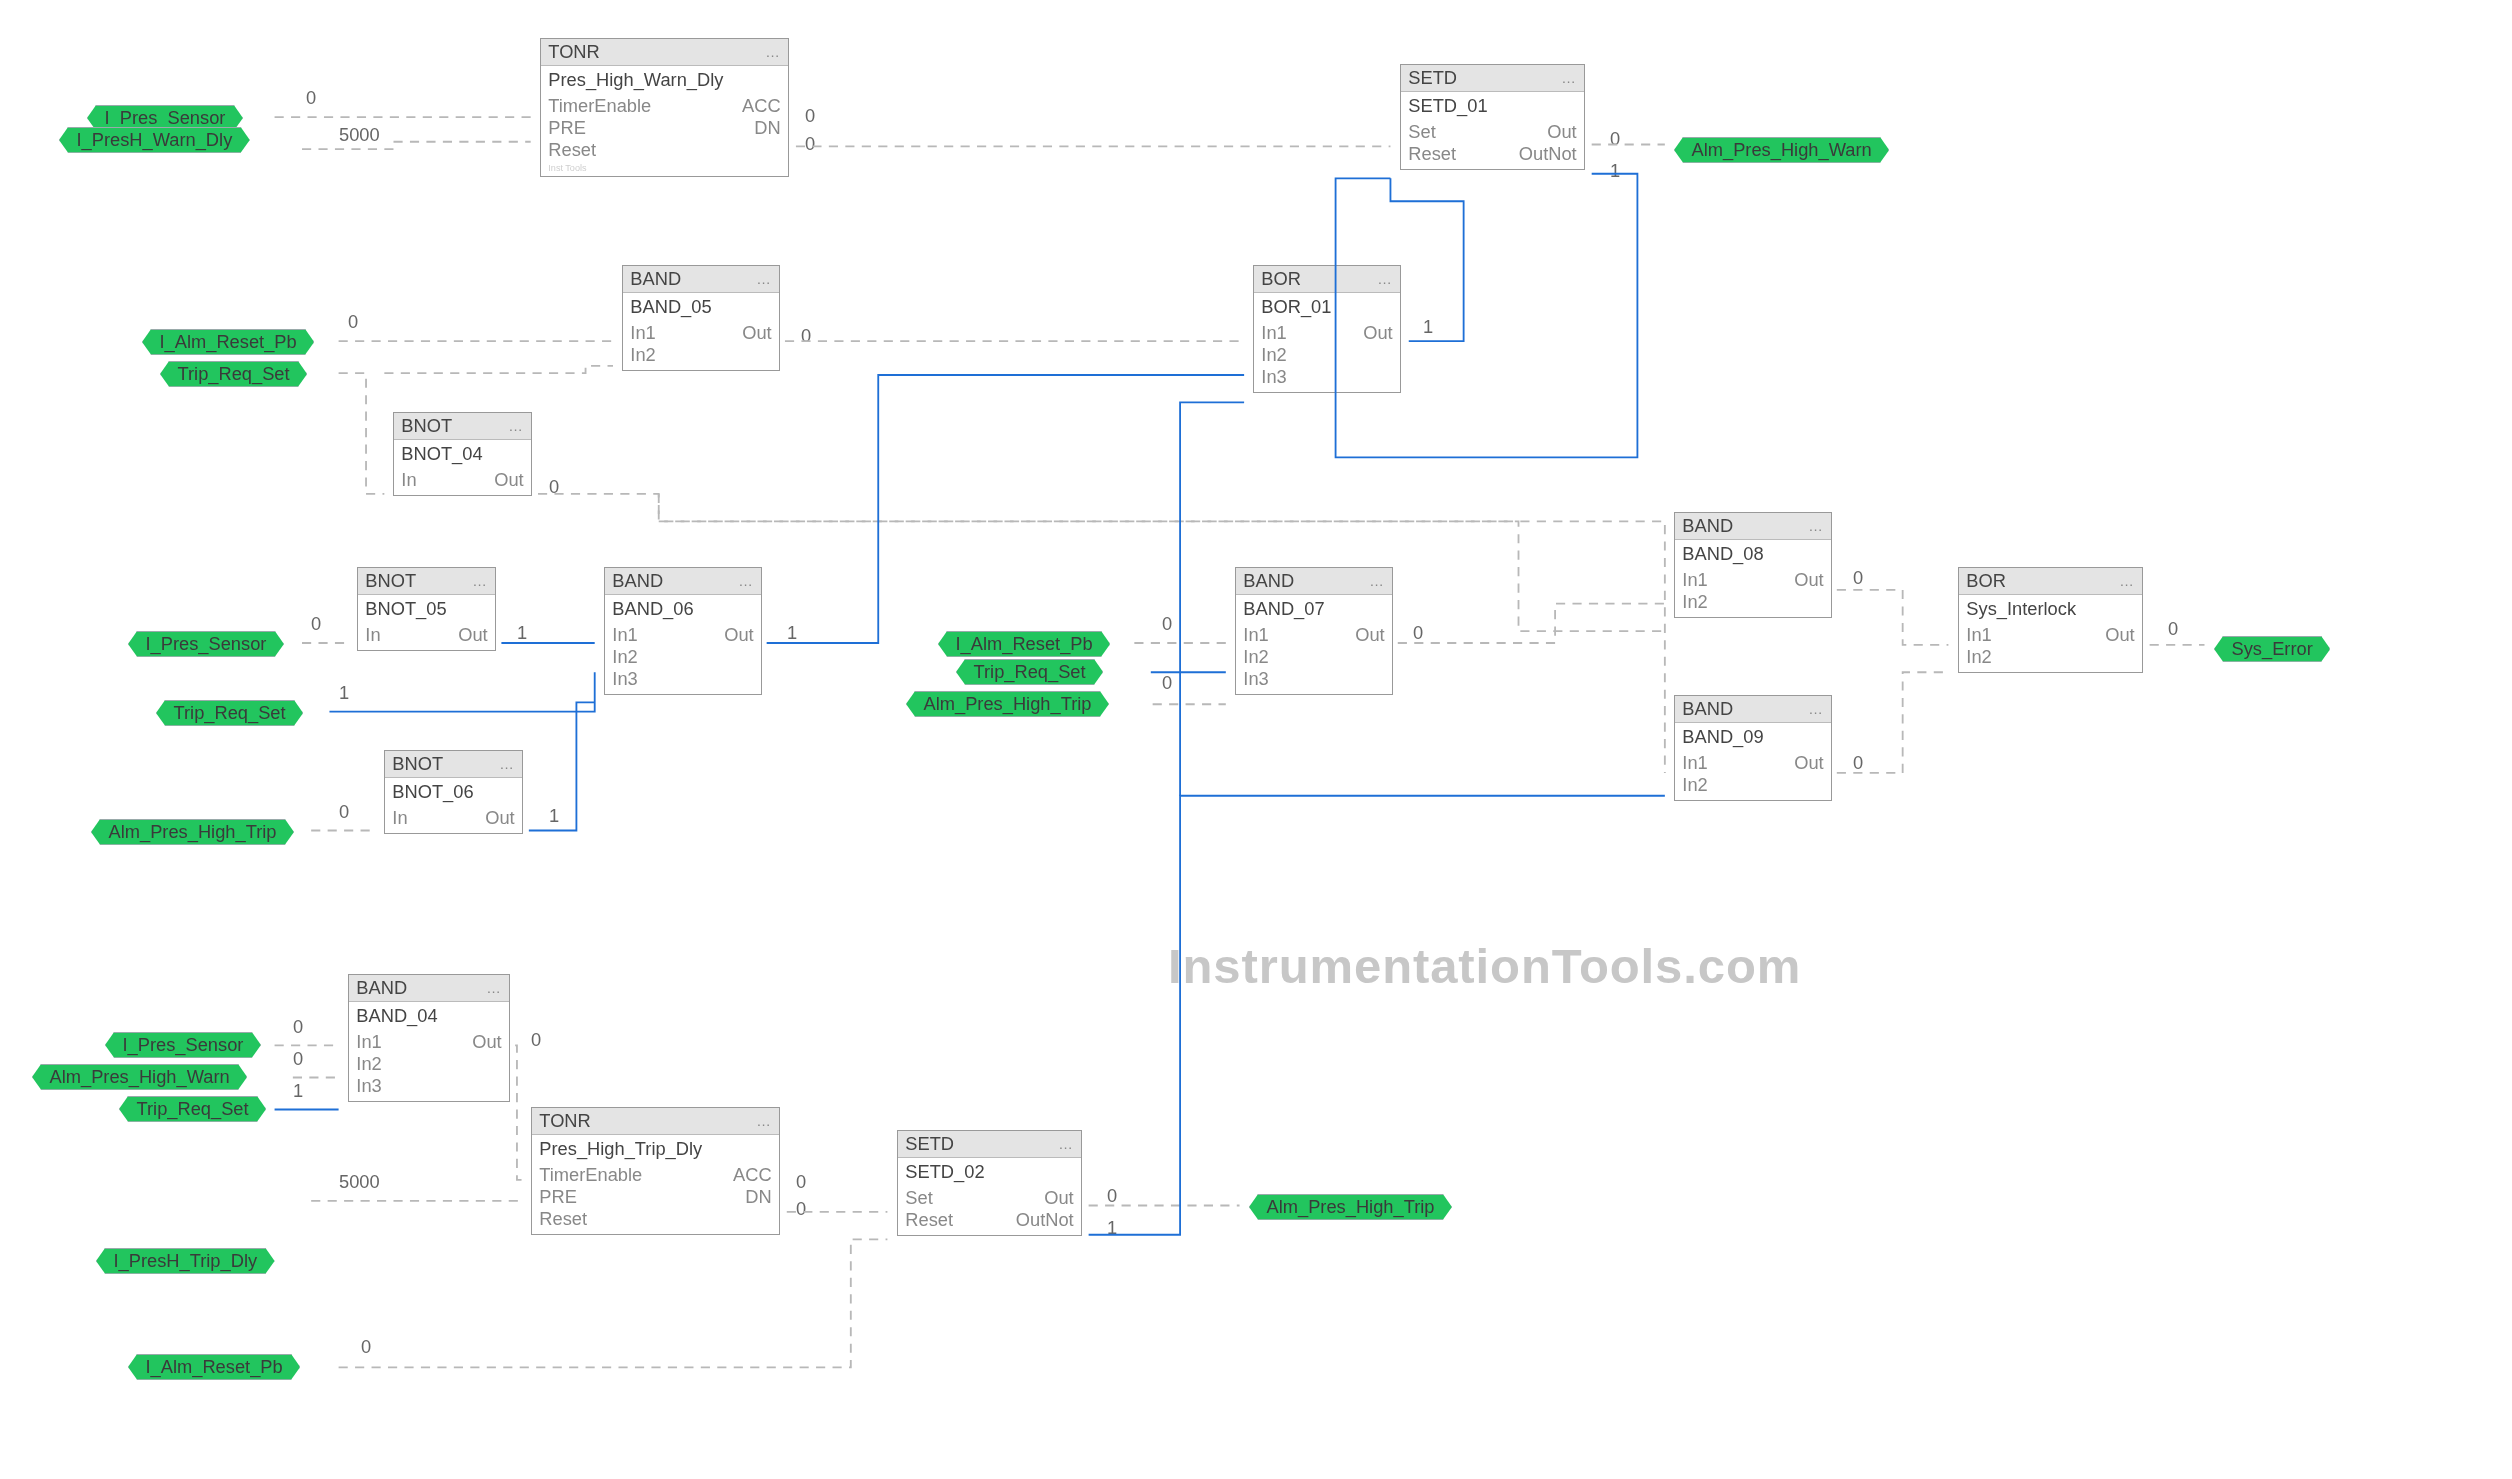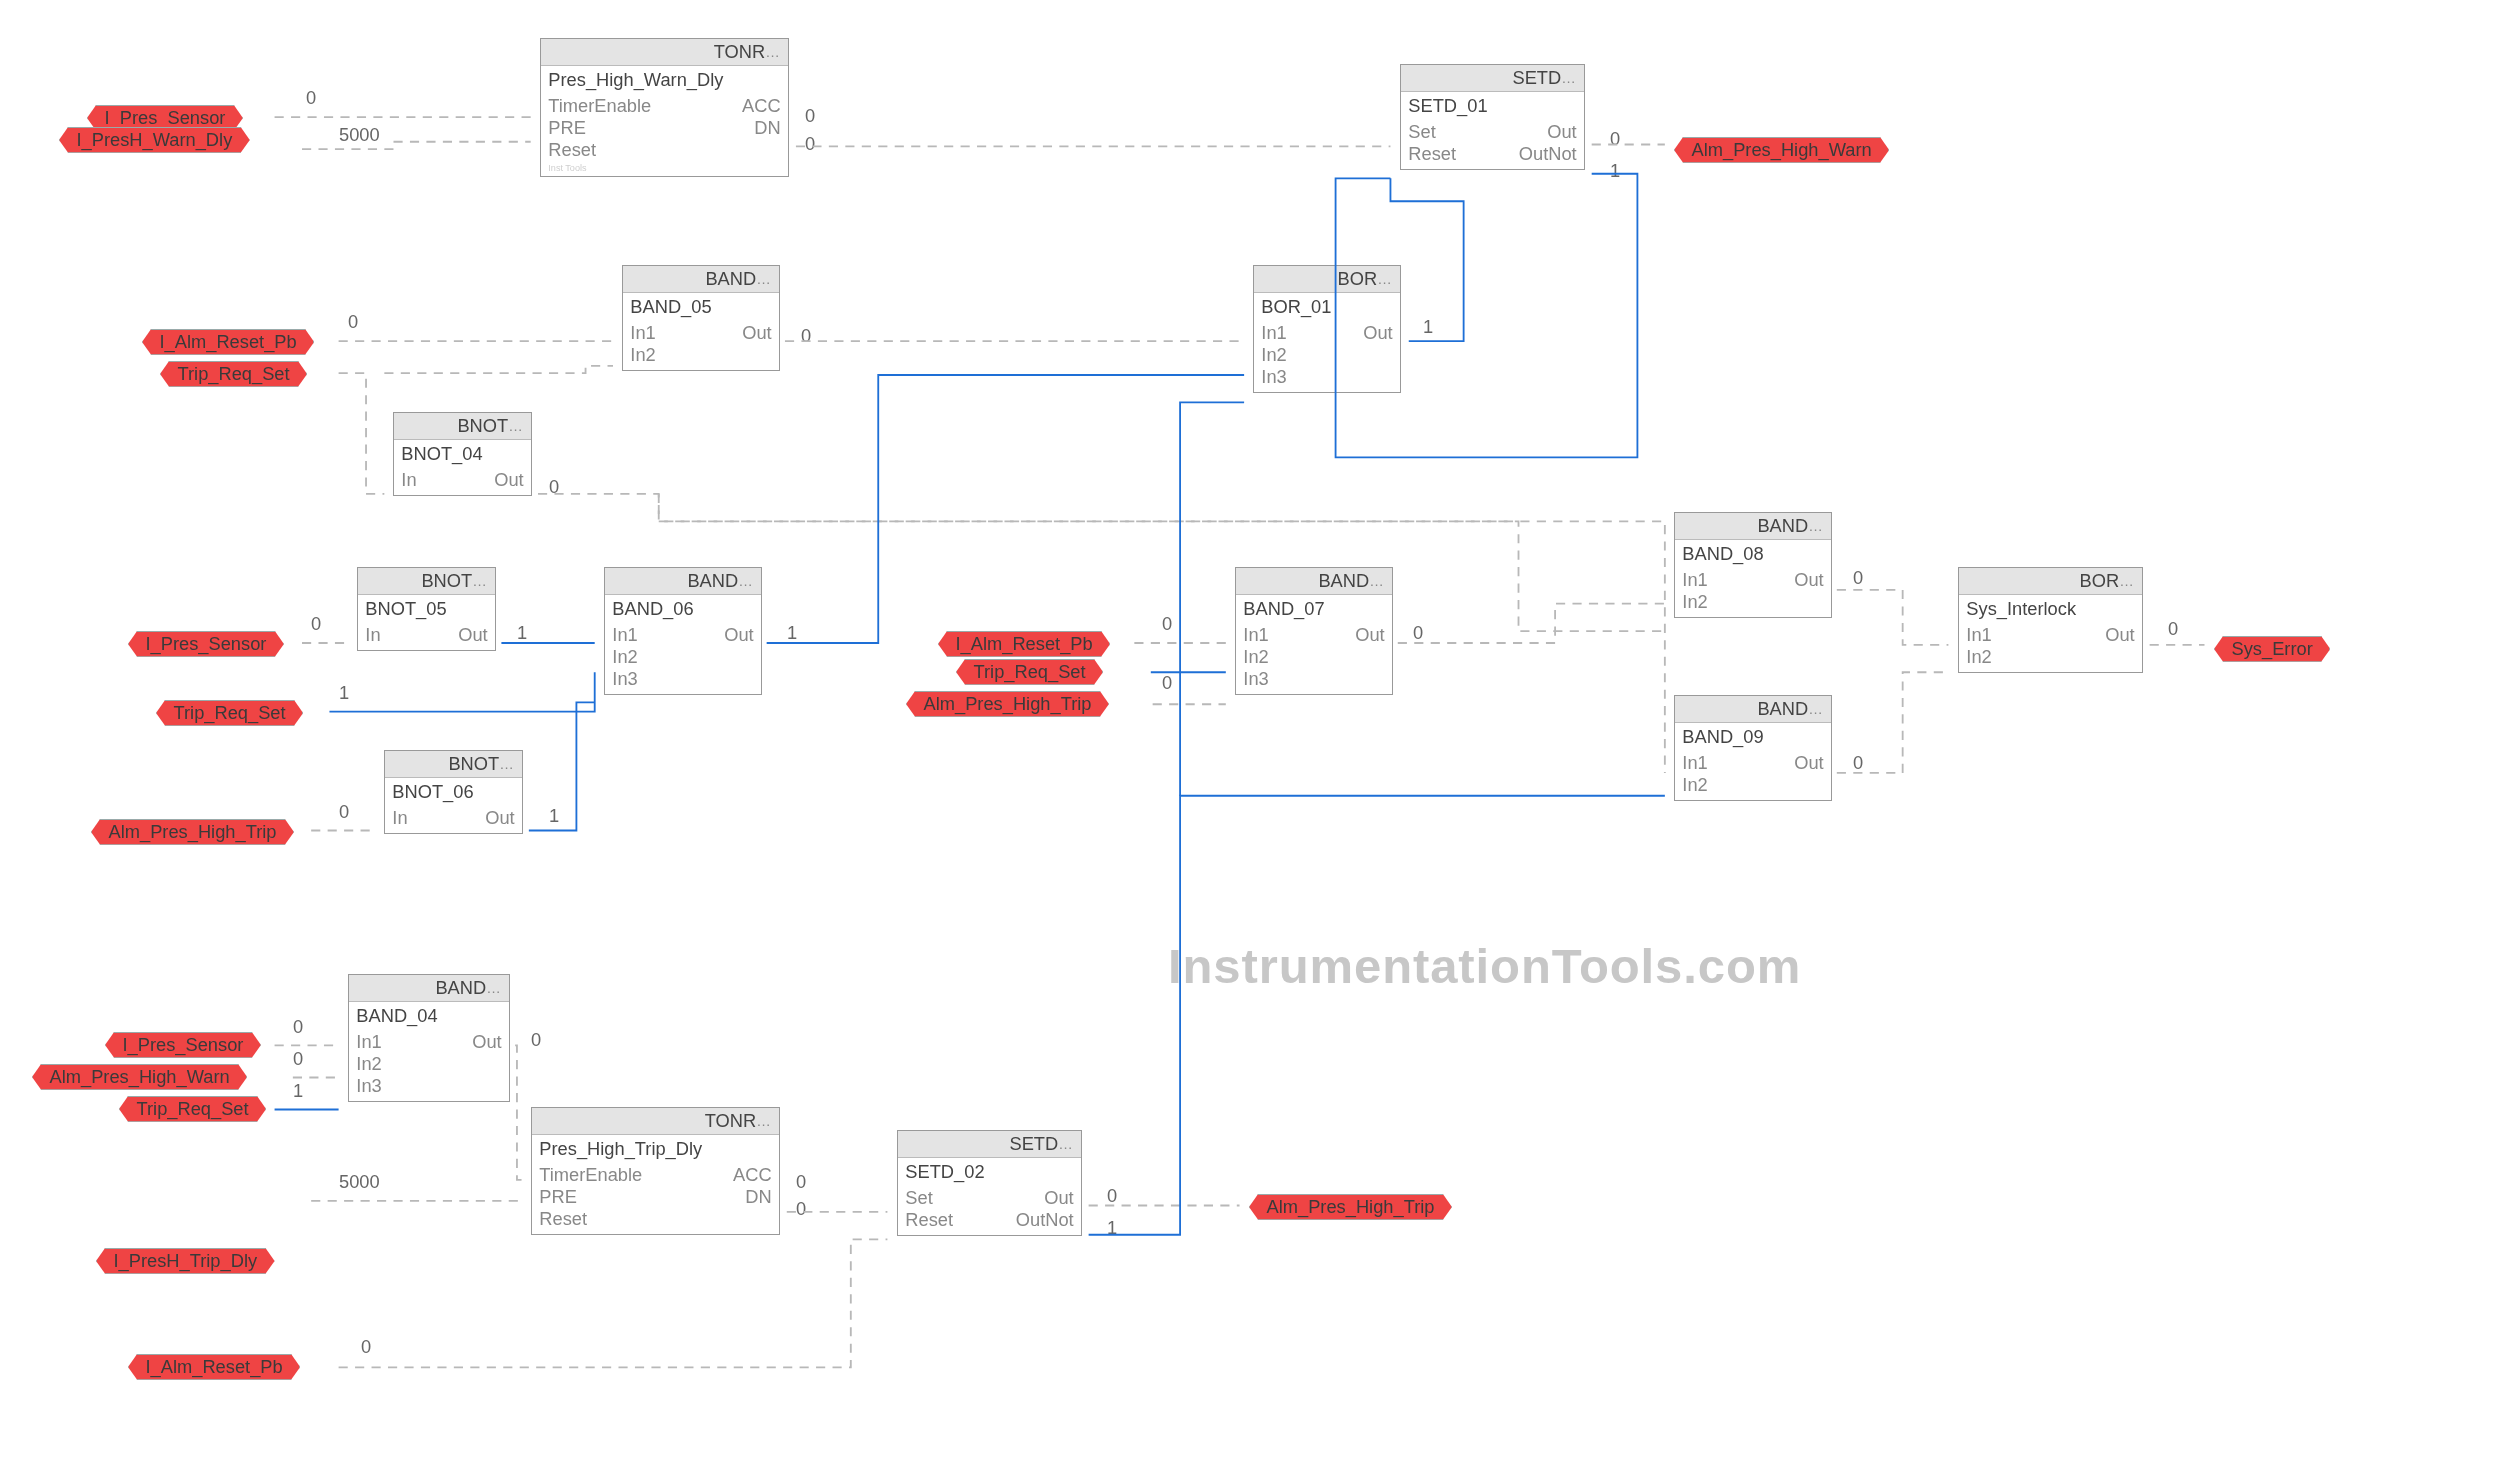--- a/index.html
+++ b/index.html
@@ -1,27 +1,27 @@
 <!DOCTYPE html>
 <html><head>
 <meta charset="utf-8">
 <style>
   html,body{margin:0;padding:0;background:#fff;font-family:"Segoe UI",Tahoma,sans-serif;font-size:18.3px;color:#333}
   #canvas{position:relative;width:2512px;height:1479px}
   
   .fb{position:absolute;border:0.9px solid #999;background:#fff}
-  .fb .hdr{background:#e4e4e4;border-bottom:0.9px solid #bbb;padding:1.8px 7.3px 1.8px 7.3px;display:flex;justify-content:flex-end;align-items:center;font-weight:normal;color:#444}
+  .fb .hdr{background:#e4e4e4;border-bottom:0.9px solid #bbb;padding:1.8px 7.3px 1.8px 7.3px;display:flex;justify-content:space-between;align-items:center;font-weight:normal;color:#444}
   .fb .hdr .ell{letter-spacing:0.9px;color:#888;font-size:14.6px}
   .fb .body{padding:3.7px 7.3px;background:#fff}
   .fb .inst{color:#444;padding:0 0 3.7px 0}
   .fb .row{display:flex;justify-content:space-between;color:#888}
   .fb .row span{white-space:nowrap}
   .fb .watermark{font-size:9.1px;color:#cfcfcf;text-align:left;padding-top:1.8px}
   
-  .tag{position:absolute;background:#ef4444;border:0.9px solid #9aa;padding:0.9px 16.5px;color:#3a3a3a;white-space:nowrap;
+  .tag{position:absolute;background:#22c55e;border:0.9px solid #9aa;padding:0.9px 16.5px;color:#3a3a3a;white-space:nowrap;
        clip-path:polygon(9.1px 0,calc(100% - 9.1px) 0,100% 50%,calc(100% - 9.1px) 100%,9.1px 100%,0 50%)}
   
   .val{position:absolute;color:#666;font-size:18.3px}
   
   .wm{position:absolute;color:#c7c7c7;font-size:49px;font-weight:600;letter-spacing:0.9px}
   
   svg.wires{position:absolute;left:0;top:0;width:2512px;height:1479px;pointer-events:none}
   .wGrey{stroke:#b8b8b8;stroke-width:2;stroke-dasharray:10 8;fill:none}
   .wBlue{stroke:#1e6fd6;stroke-width:2;fill:none}
 </style>

